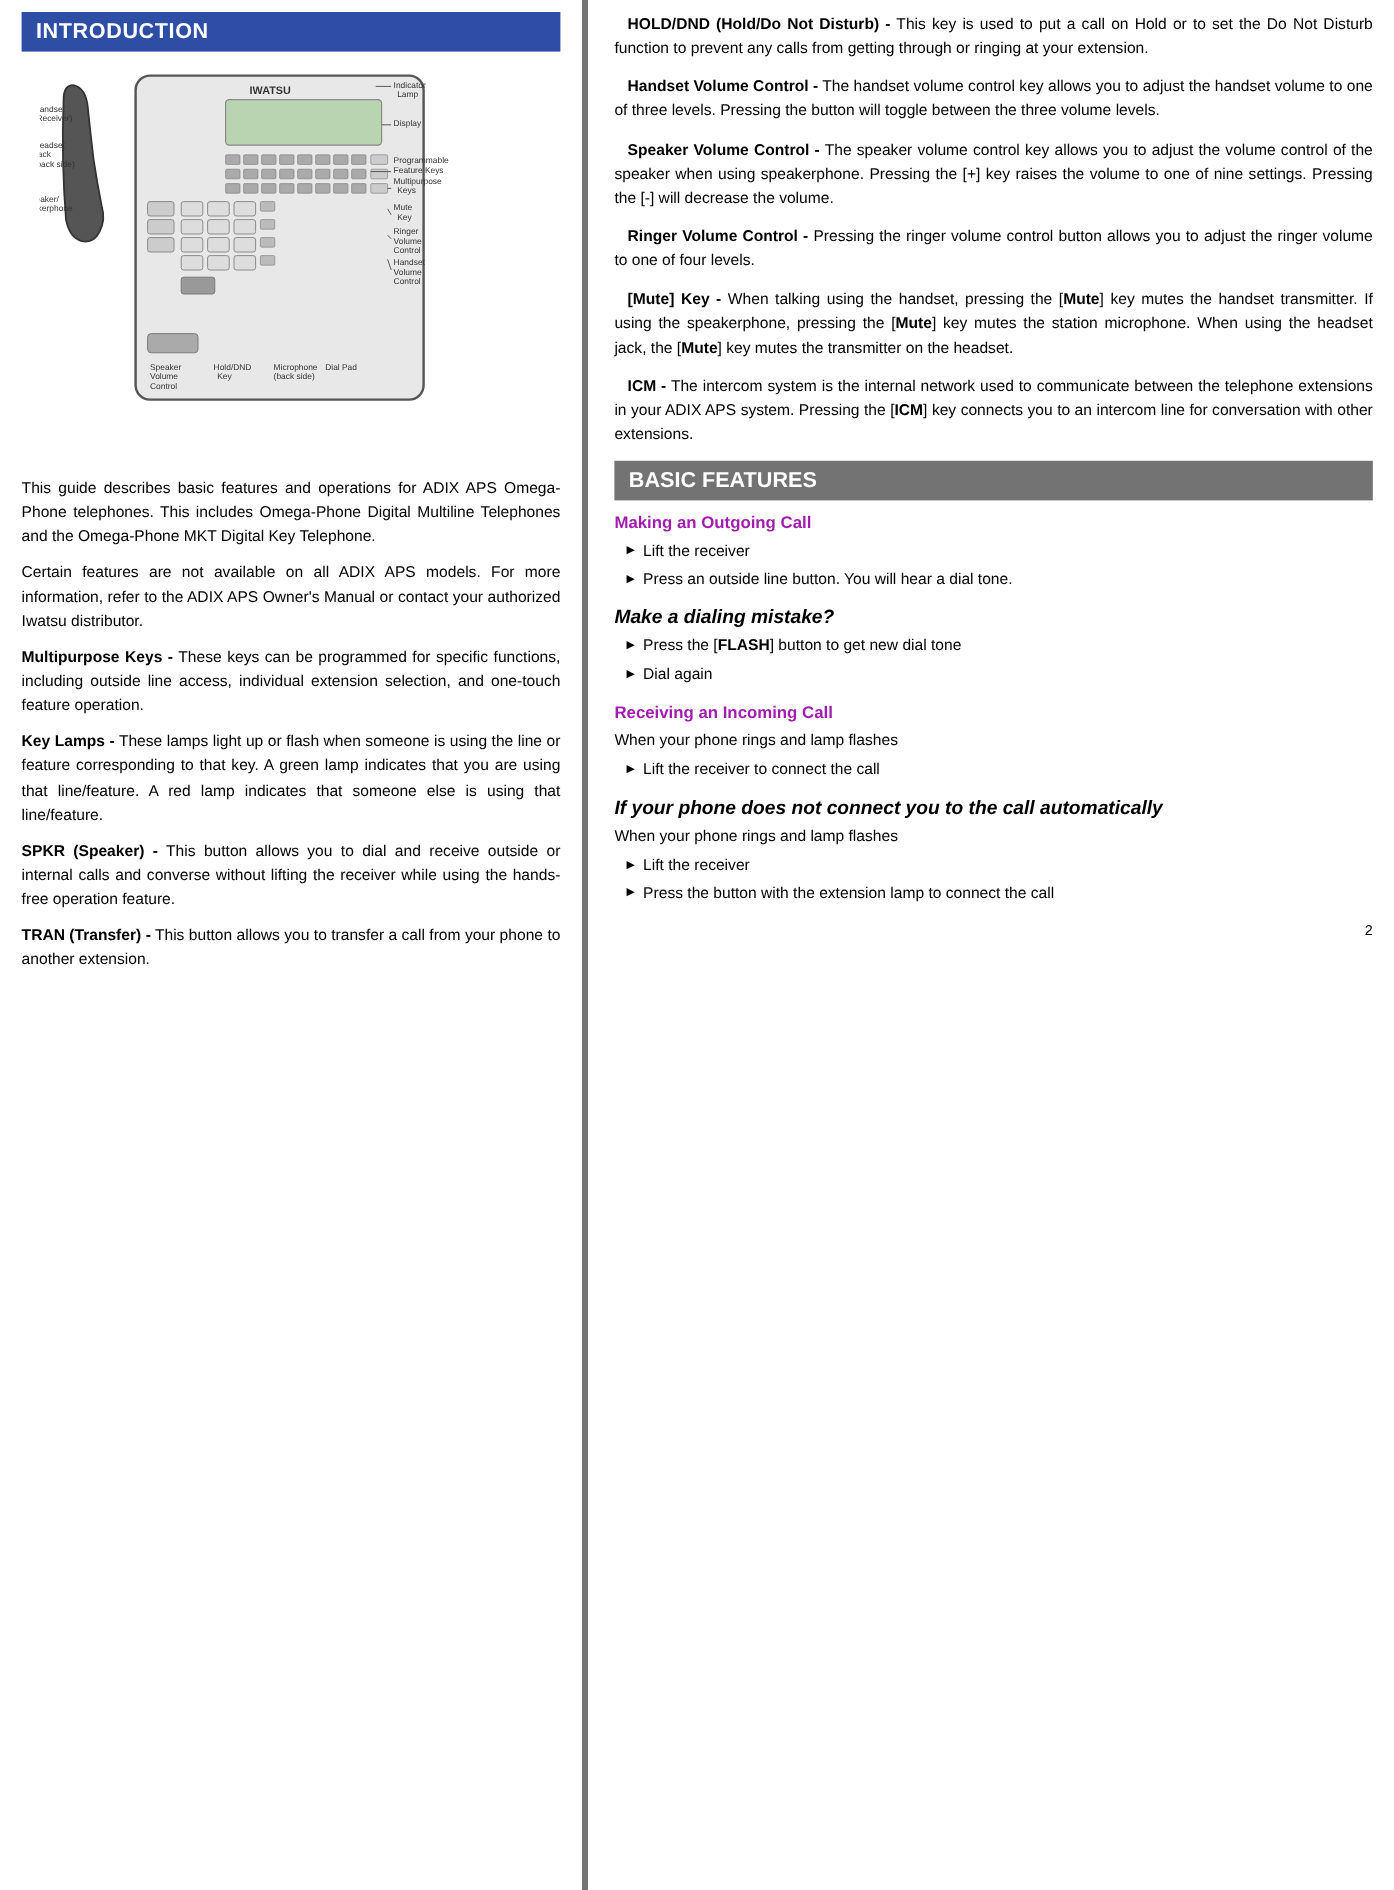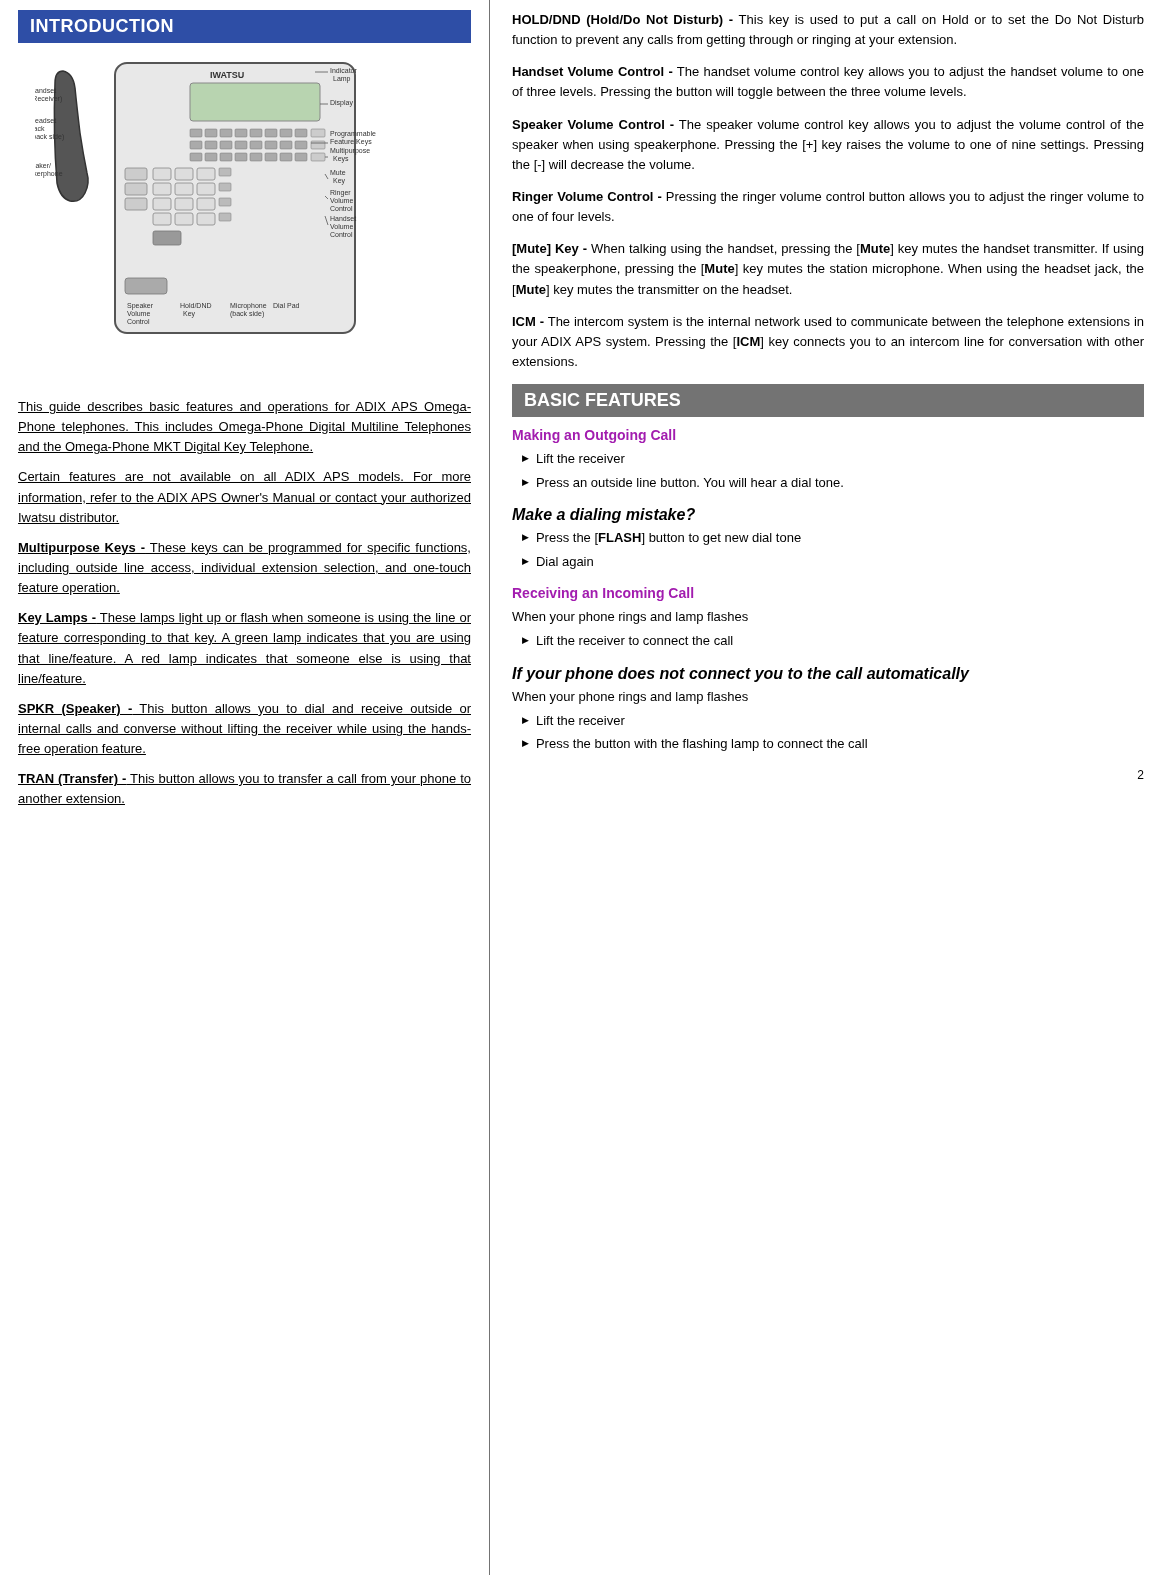--- a/index.html
+++ b/index.html
@@ -12,21 +12,21 @@
       min-height: 1575px;
     }
     .page {
       display: flex;
       width: 1162px;
       min-height: 1575px;
     }
     .left-column {
       width: 490px;
       padding: 10px 18px 10px 18px;
-      border-right: 1px solid #737373;
+      border-right: 5px solid #737373;
     }
     .right-column {
       width: 672px;
       padding: 10px 18px 10px 22px;
     }
     .section-header {
       background: #2E4EA6;
       color: #fff;
       font-size: 18px;
       font-weight: bold;
@@ -45,39 +45,39 @@
       height: 330px;
     }
     .intro-text {
       font-size: 13px;
       line-height: 1.55;
       text-align: justify;
       margin-bottom: 10px;
     }
     .intro-text p {
       margin-bottom: 10px;
-      text-decoration: underline;
     }
     .intro-text .term {
       font-weight: bold;
     }
     .note-text {
       font-size: 10.5px;
       line-height: 1.4;
       color: #333;
     }
     
     .para-block {
       margin-bottom: 12px;
       font-size: 13px;
       line-height: 1.55;
       text-align: justify;
     }
     .para-block .term {
       font-weight: bold;
+      margin-left: 11px;
     }
     .basic-features-header {
       background: #737373;
       color: #fff;
       font-size: 18px;
       font-weight: bold;
       padding: 6px 12px;
       margin-bottom: 10px;
     }
     .sub-section-title {
@@ -305,19 +305,19 @@
       <ul class="bullet-list">
         <li>Lift the receiver to connect the call</li>
       </ul>
     </div>
 
     <div class="basic-section">
       <div class="sub-section-italic">If your phone does not connect you to the call automatically</div>
       <div class="para-block" style="margin-bottom:4px;">When your phone rings and lamp flashes</div>
       <ul class="bullet-list">
         <li>Lift the receiver</li>
-        <li>Press the button with the flashing lamp to connect the call</li>
+        <li>Press the button with the extension lamp to connect the call</li>
       </ul>
     </div>
 
     <div class="page-number">2</div>
   </div>
 </div>
 
 </body></html>

